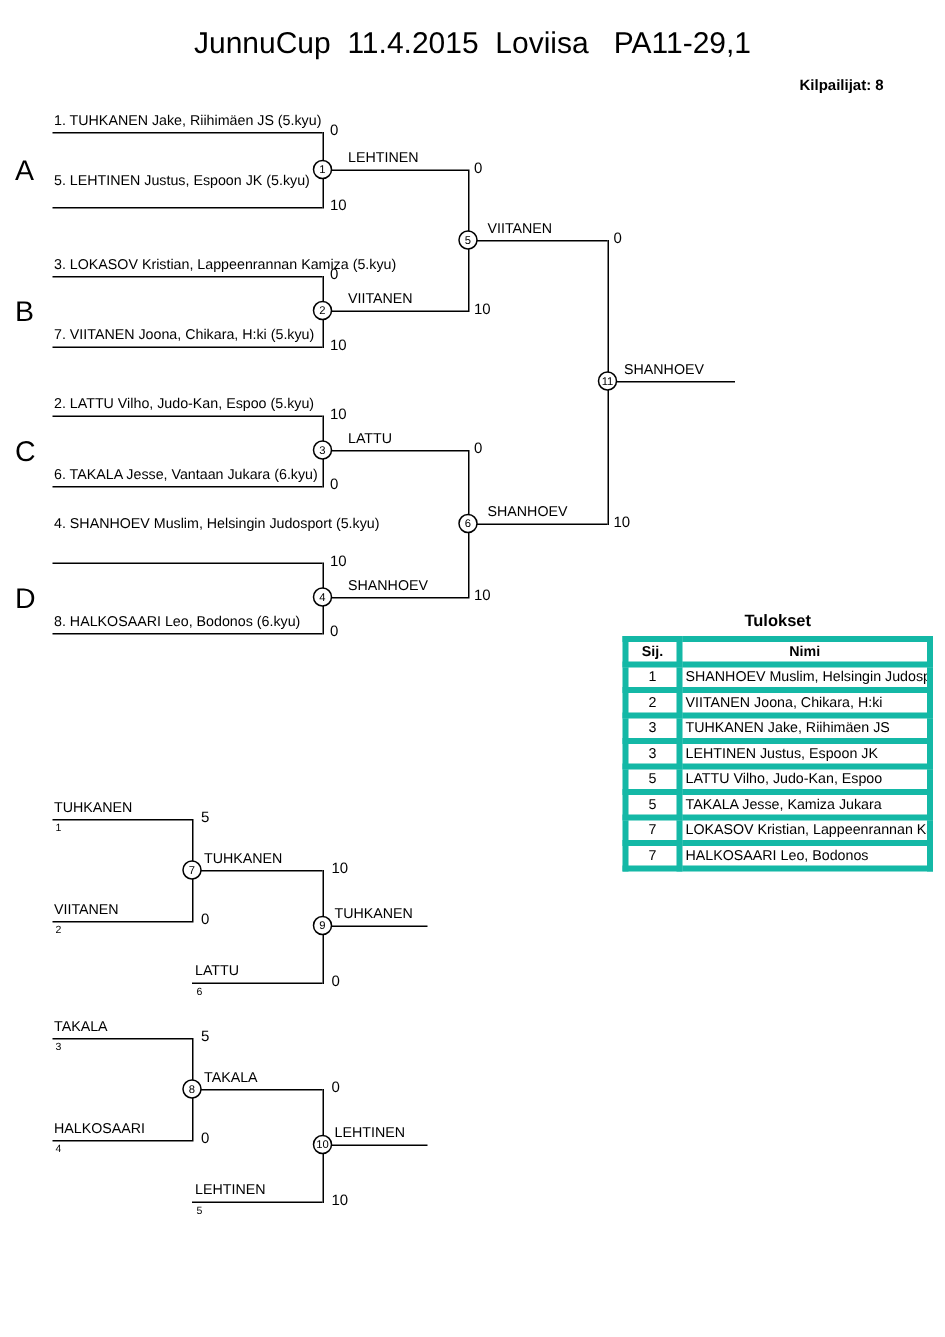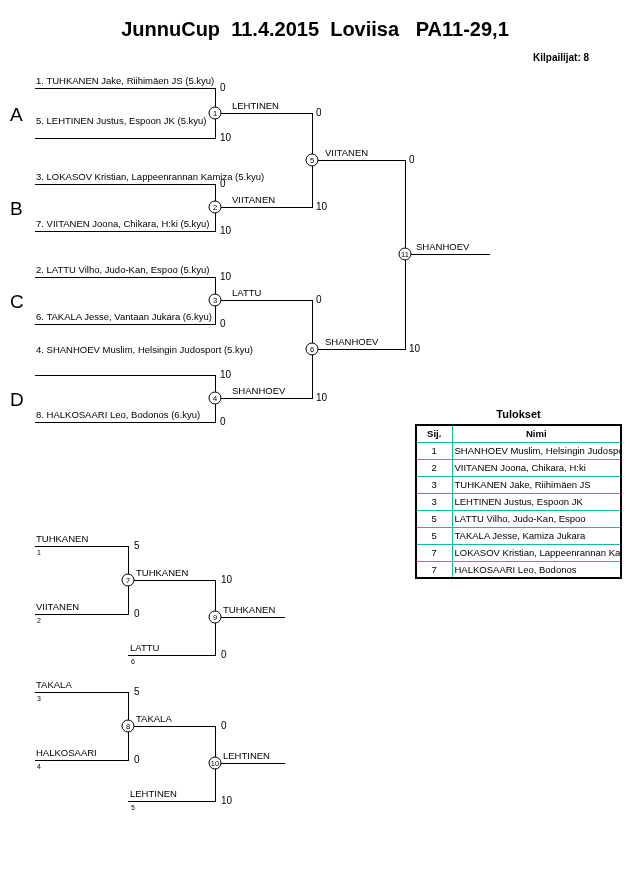--- a/index.html
+++ b/index.html
@@ -1,35 +1,35 @@
 <!DOCTYPE html>
 <html><head>
 <meta charset="utf-8">
 <style>
   * { margin:0; padding:0; box-sizing:border-box; }
   html,body { background:#fff; }
   body { font-family:"Liberation Sans", sans-serif; color:#000; }
   .page { position:relative; width:630px; height:891px; background:#fff; overflow:hidden; }
   .title { position:absolute; top:18px; left:0; width:100%; text-align:center;
-           font-size:20px; font-weight:bold; white-space:pre; }
+           font-size:20px; font-weight:normal; white-space:pre; }
   .competitors { position:absolute; left:533px; top:52px; font-size:10px; font-weight:bold; }
   .pool { position:absolute; left:10px; font-size:19px; }
   .name, .label { position:absolute; font-size:9.5px; white-space:nowrap; }
   .score { position:absolute; font-size:10px; }
   .ref { position:absolute; font-size:7px; }
   .hline { position:absolute; height:1px; background:#000; }
   .vline { position:absolute; width:1px; background:#000; }
   .node { position:absolute; width:13px; height:13px; border:1px solid #000; border-radius:50%;
           background:#fff; font-size:7.5px; line-height:11px; text-align:center;
           transform:translate(-50%,-50%); z-index:2; }
   .results-title { position:absolute; left:415px; top:408px; width:207px; text-align:center;
                    font-weight:bold; font-size:11px; }
   .results-table { position:absolute; left:415px; top:424px; border-collapse:collapse;
                    table-layout:fixed; width:207px; font-size:9.5px; border:2px solid #000; }
-  .results-table th, .results-table td { border:1px solid #14b8a6; height:17px;
+  .results-table th, .results-table td { border:4px solid #14b8a6; height:17px;
                    overflow:hidden; white-space:nowrap; }
   .results-table th { font-weight:bold; text-align:center; }
   .results-table .sij { text-align:center; width:36px; }
   .results-table .nimi { padding-left:2px; text-align:left; }
 </style>
 </head>
 <body>
 
 <div class="page">
 

